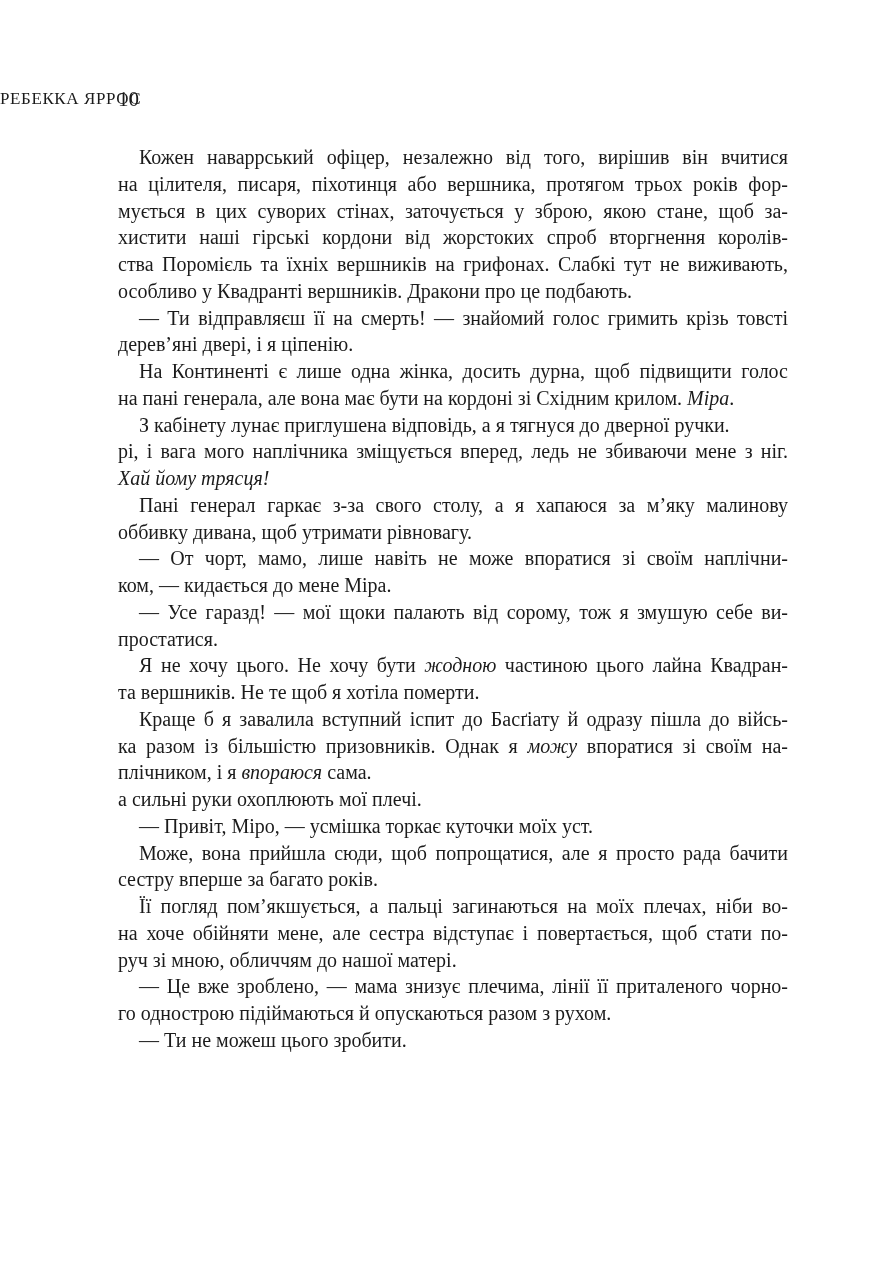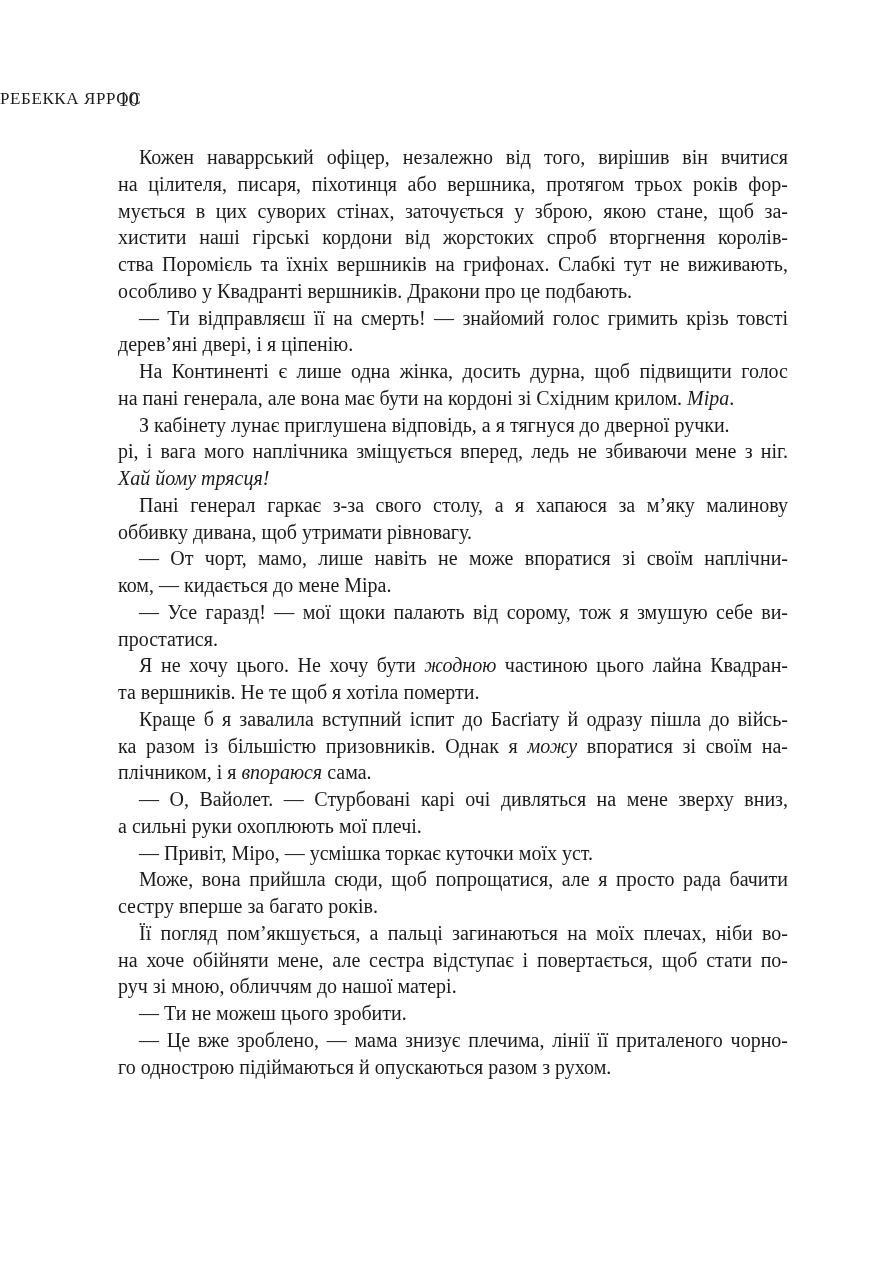--- a/index.html
+++ b/index.html
@@ -109,36 +109,35 @@
       <div class="para">
         <div class="line first"><span>Я не хочу цього. Не хочу бути </span><em>жодною</em><span> частиною цього лайна Квадран-</span></div>
         <div class="line last"><span>та вершників. Не те щоб я хотіла померти.</span></div>
       </div>
       <div class="para">
         <div class="line first"><span>Краще б я завалила вступний іспит до Басґіату й одразу пішла до війсь-</span></div>
         <div class="line"><span>ка разом із більшістю призовників. Однак я </span><em>можу</em><span> впоратися зі своїм на-</span></div>
         <div class="line last"><span>плічником, і я </span><em>впораюся</em><span> сама.</span></div>
       </div>
       <div class="para">
-        <div class="line first"><span>— О, Вайолет. — Стурбовані карі очі дивляться на мене зверху вниз,</span></div>
         <div class="line last"><span>а сильні руки охоплюють мої плечі.</span></div>
       </div>
       <div class="para">
         <div class="line first last"><span>— Привіт, Міро, — усмішка торкає куточки моїх уст.</span></div>
       </div>
       <div class="para">
         <div class="line first"><span>Може, вона прийшла сюди, щоб попрощатися, але я просто рада бачити</span></div>
         <div class="line last"><span>сестру вперше за багато років.</span></div>
       </div>
       <div class="para">
         <div class="line first"><span>Її погляд пом’якшується, а пальці загинаються на моїх плечах, ніби во-</span></div>
         <div class="line"><span>на хоче обійняти мене, але сестра відступає і повертається, щоб стати по-</span></div>
         <div class="line last"><span>руч зі мною, обличчям до нашої матері.</span></div>
       </div>
       <div class="para">
-        <div class="line first last"><span>— Ти не можеш цього зробити.</span></div>
+        <div class="line first"><span>— Це вже зроблено, — мама знизує плечима, лінії її приталеного чорно-</span></div>
+        <div class="line last"><span>го однострою підіймаються й опускаються разом з рухом.</span></div>
       </div>
       <div class="para">
-        <div class="line first"><span>— Це вже зроблено, — мама знизує плечима, лінії її приталеного чорно-</span></div>
-        <div class="line last"><span>го однострою підіймаються й опускаються разом з рухом.</span></div>
+        <div class="line first last"><span>— Ти не можеш цього зробити.</span></div>
       </div>
     </div>
 </div>
 
 </body></html>

